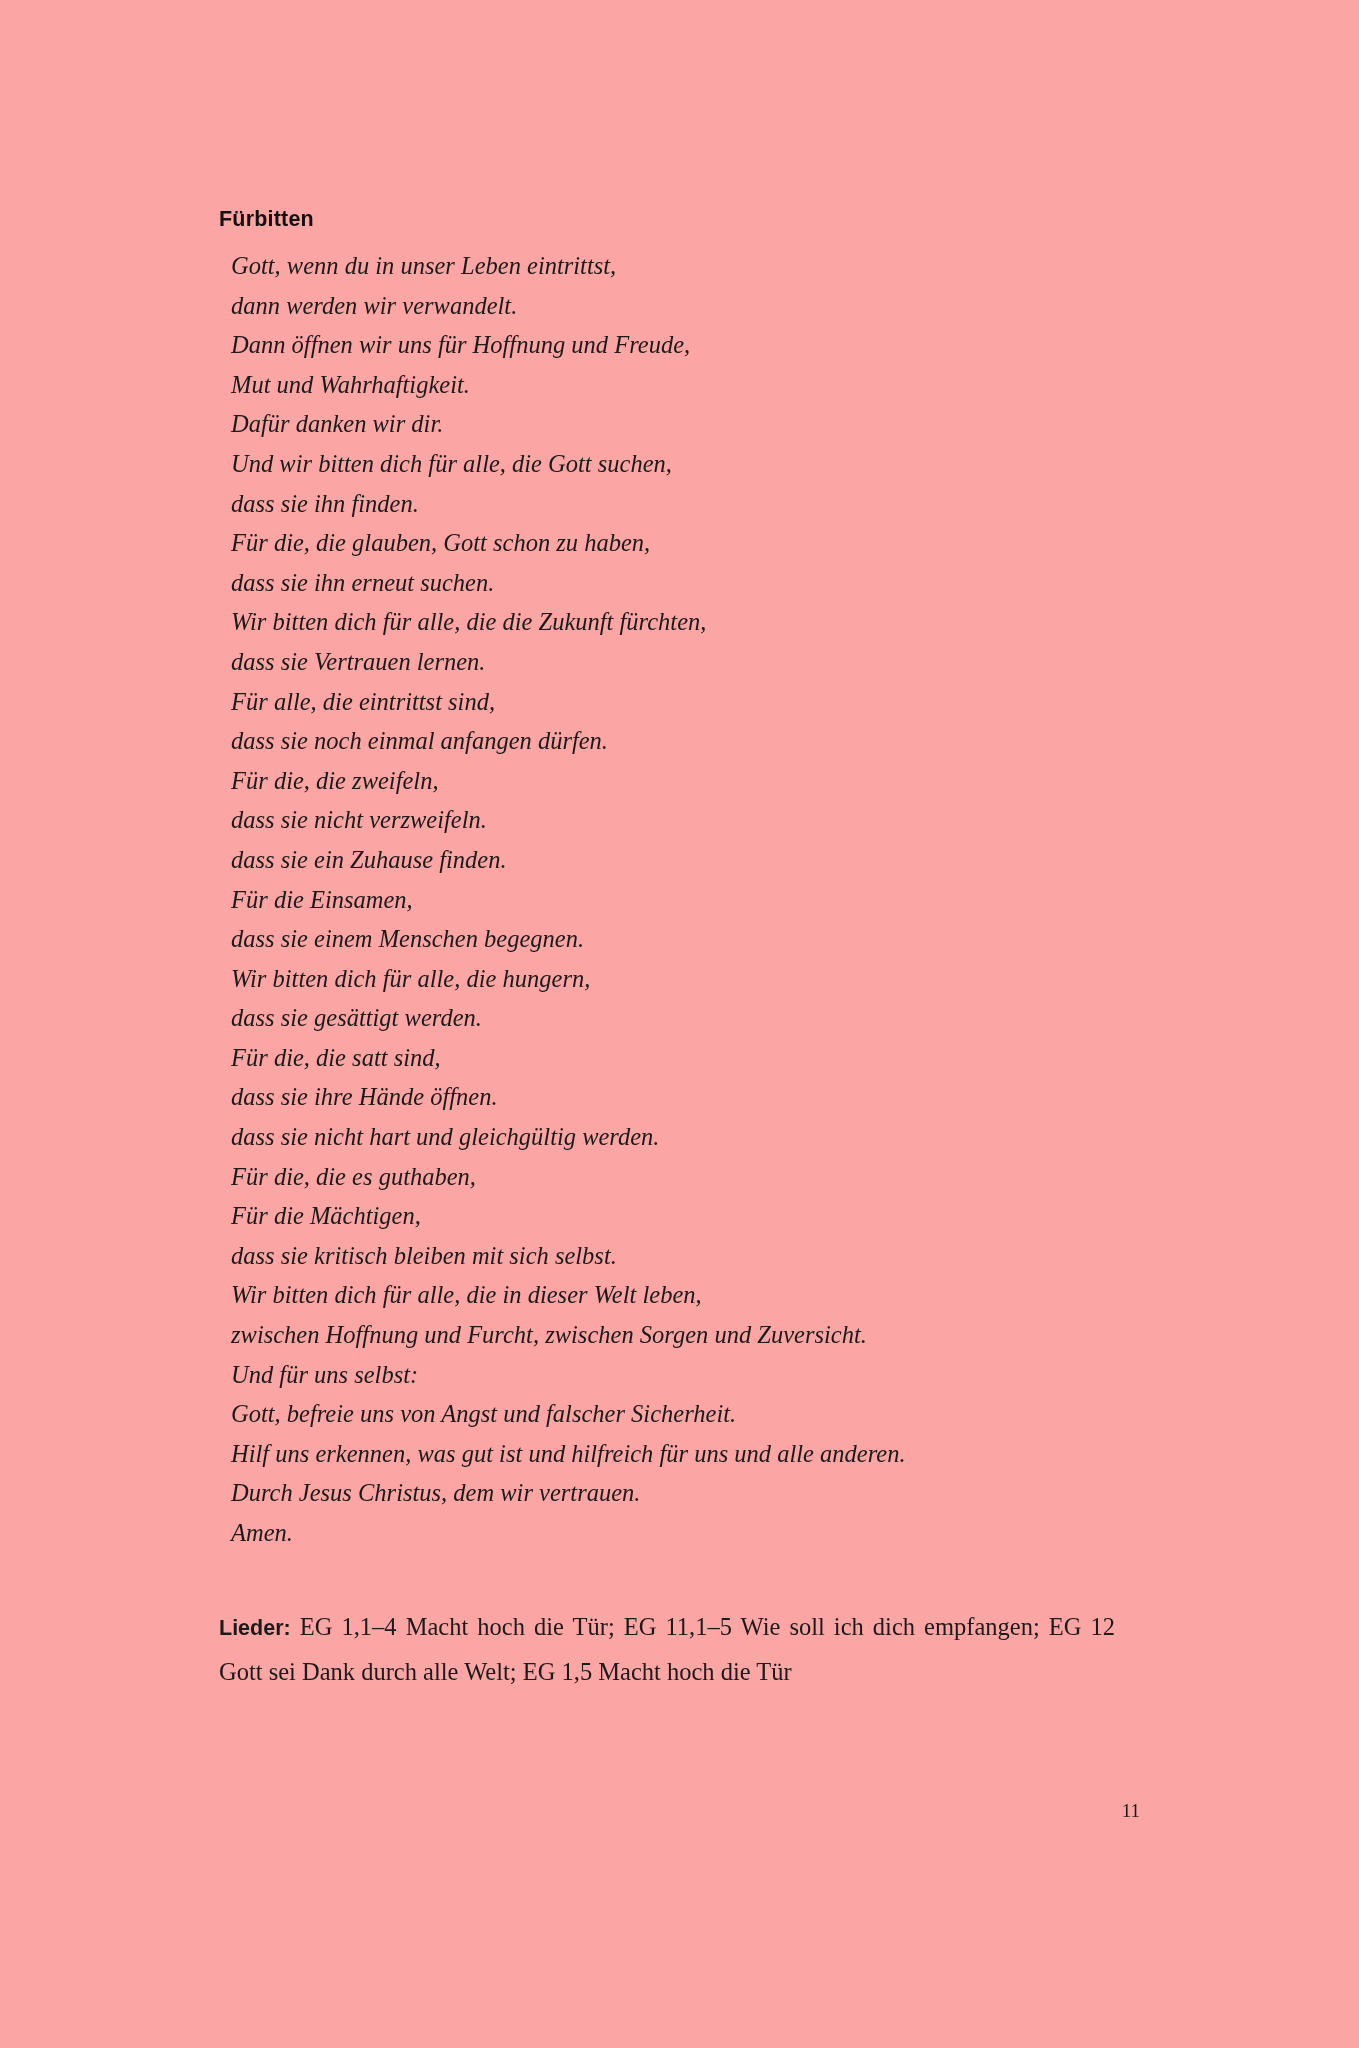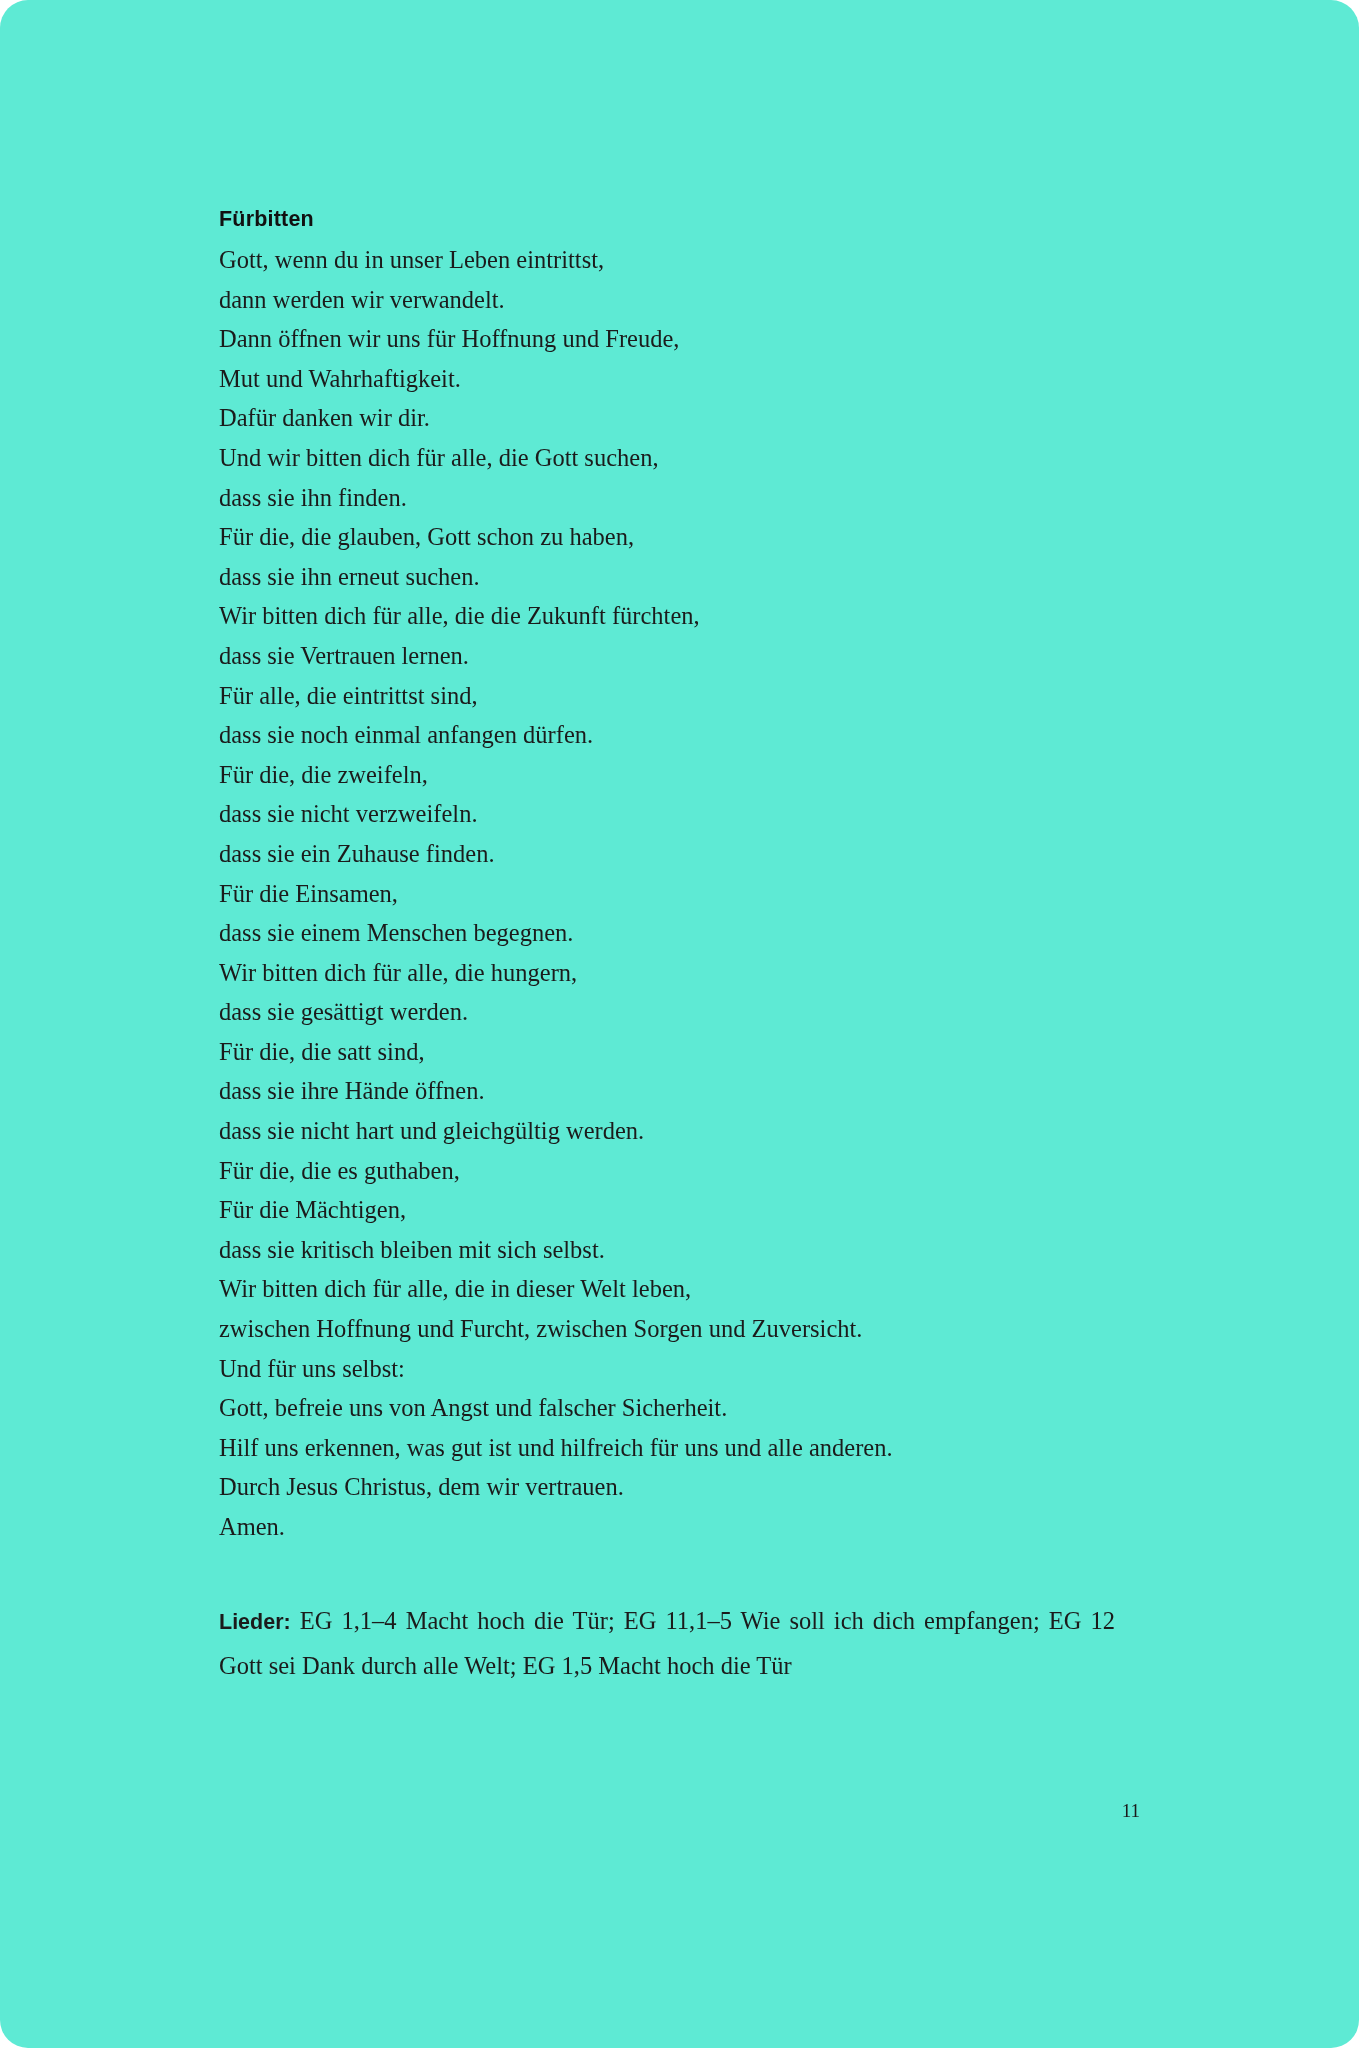--- a/index.html
+++ b/index.html
@@ -14,42 +14,42 @@
     font-family: "Liberation Serif", serif;
     color: #1a1a1a;
     overflow: hidden;
   }
   .page {
     position: absolute;
     top: 0;
     left: 0;
     width: 1359px;
     height: 2048px;
-    background: #5eead4;
-    border-radius: 28px;
+    background: #fca5a5;
   }
   .content {
     position: absolute;
     left: 219px;
     top: 205px;
     width: 900px;
   }
   .section-heading {
     font-family: "Liberation Sans", sans-serif;
     font-weight: bold;
     font-size: 21.5px;
     letter-spacing: 0.2px;
     color: #111111;
     margin: 0 0 6px 0;
     line-height: 1.35;
   }
   .prayer-lines {
-    margin: 0;
+    margin: 12px;
     padding: 0;
     list-style: none;
+    font-style: italic;
   }
   .prayer-lines li {
     font-family: "Liberation Serif", serif;
     font-size: 24.5px;
     line-height: 39.6px;
     color: #1b1b1b;
     white-space: nowrap;
   }
   .songs {
     margin-top: 52px;

